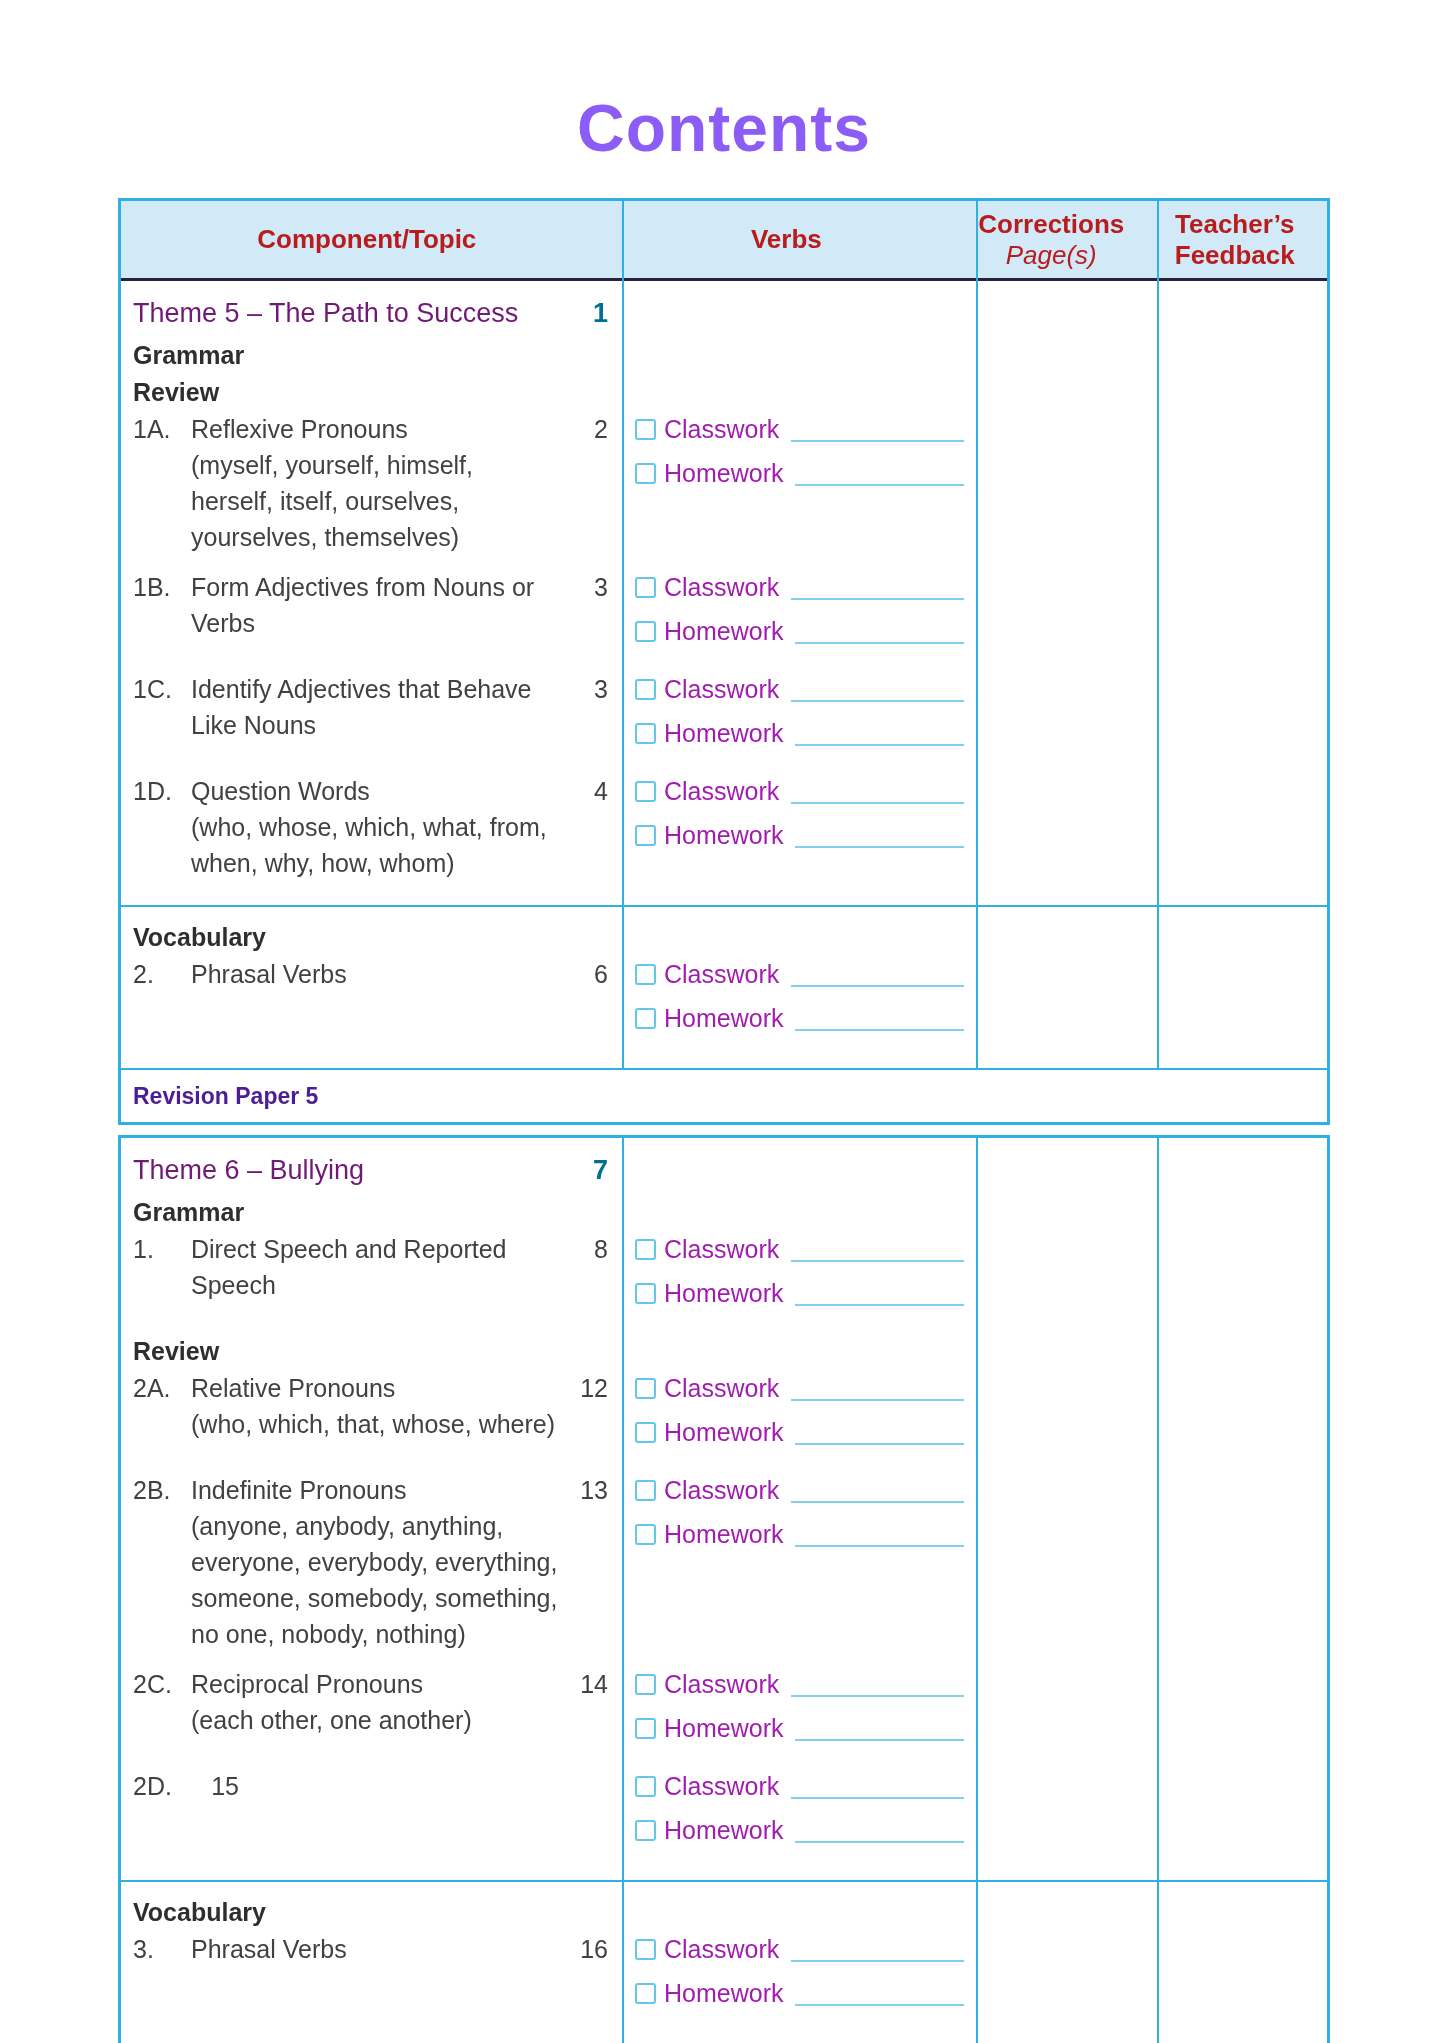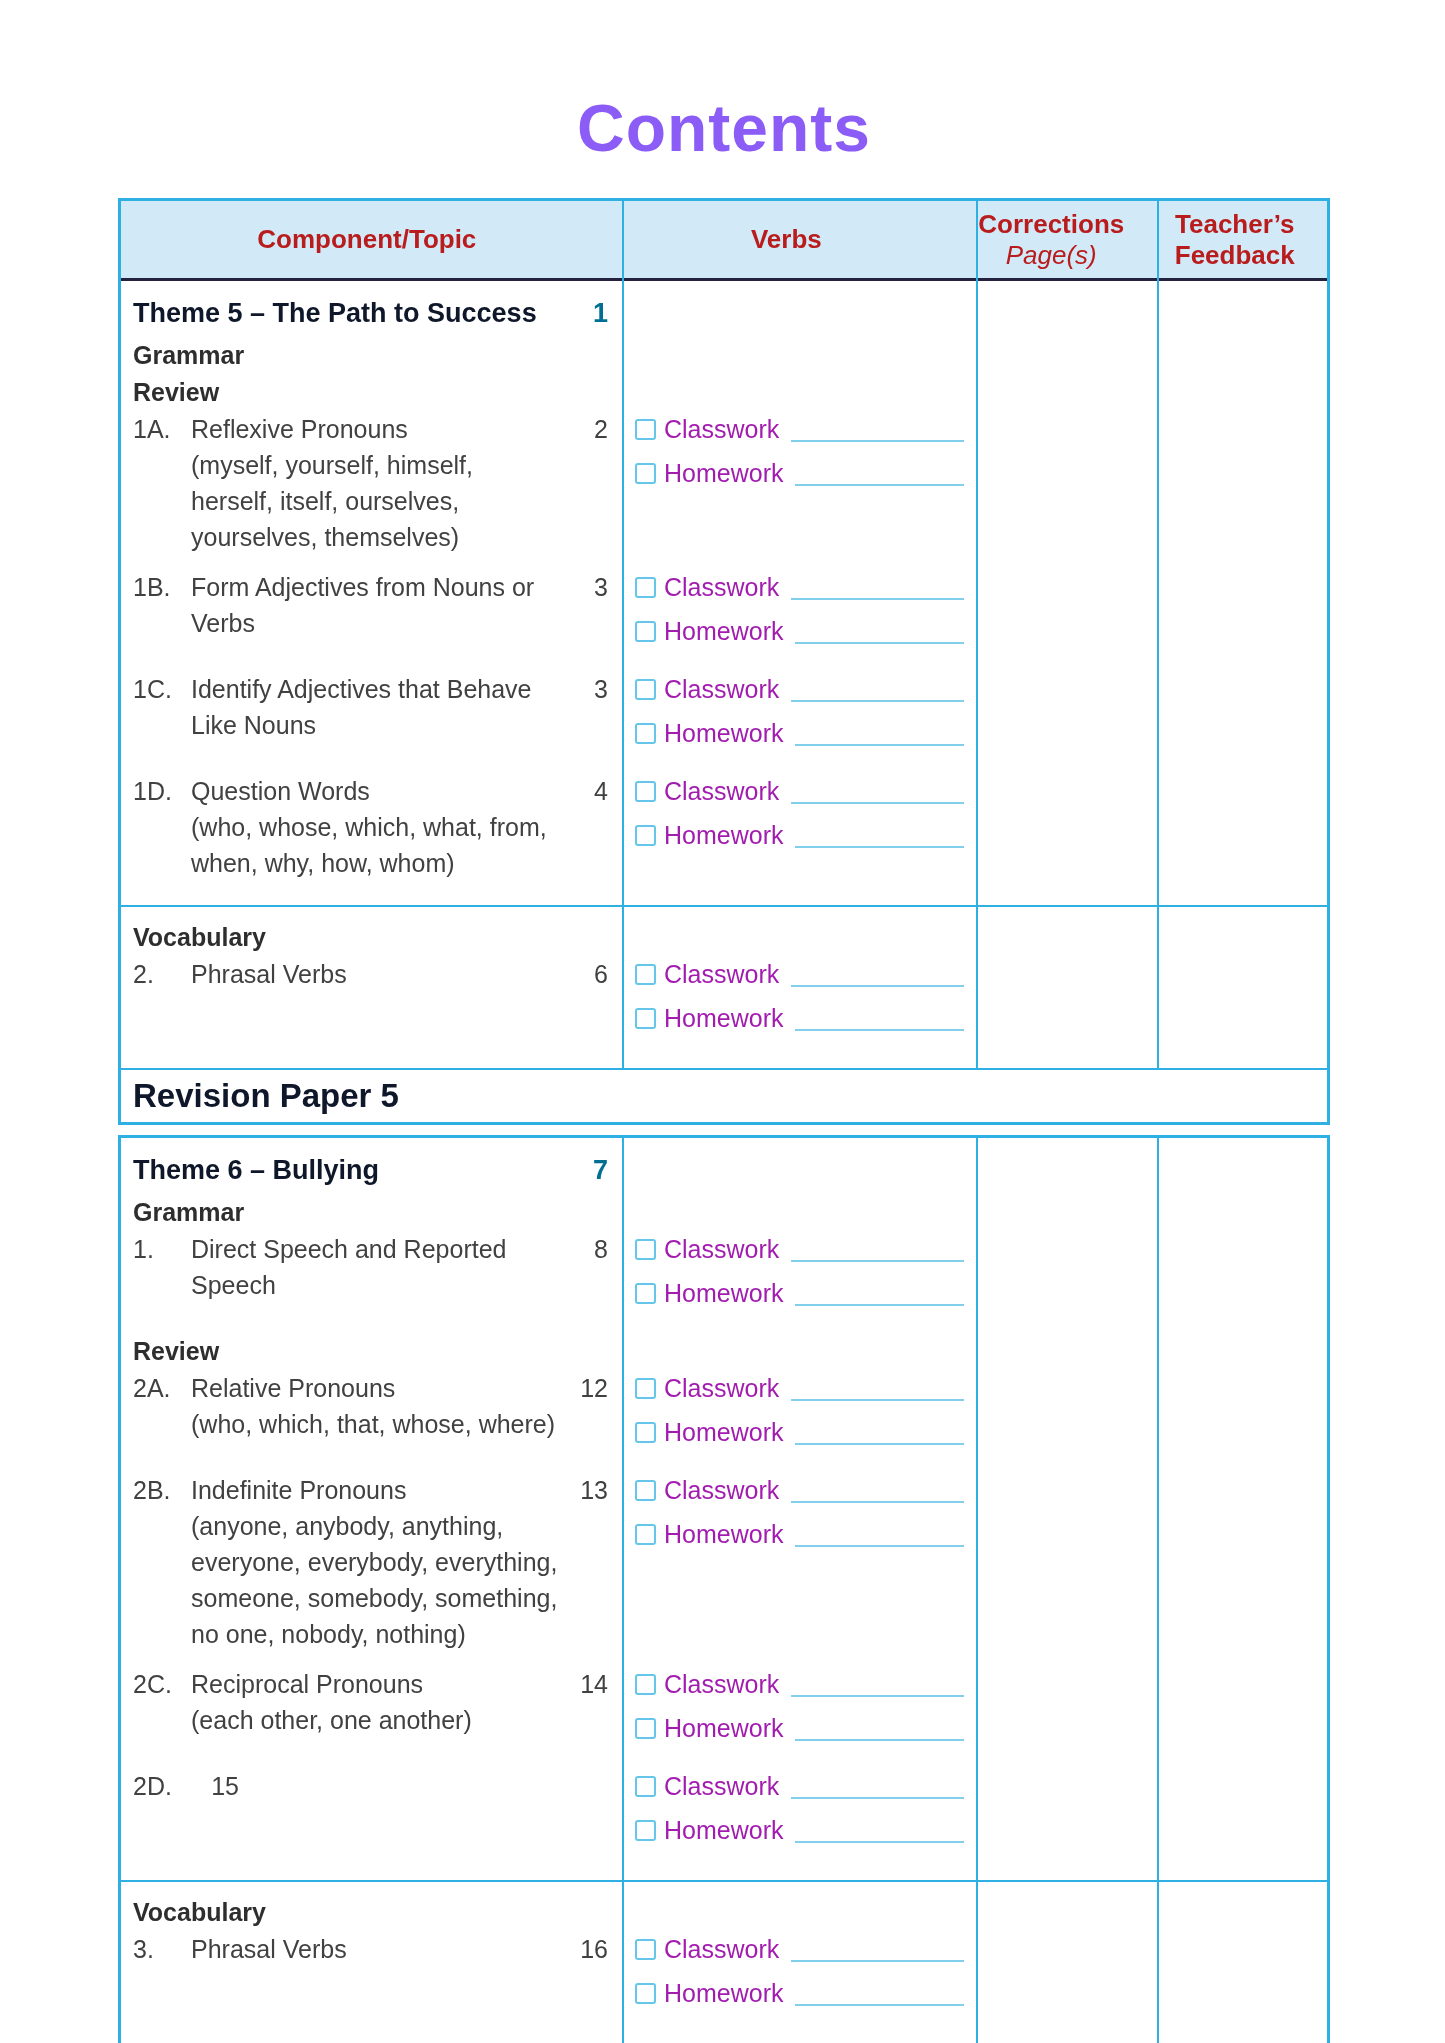--- a/index.html
+++ b/index.html
@@ -21,32 +21,32 @@
   .h-corr{width:186px;}
   .h-fb{width:188px;}
   .hl2{font-style:italic;font-weight:normal;}
   .block{padding:12px 0 10px;}
   .block-sep{border-top:2px solid #2fb0e3;}
   .item-row{display:flex;align-items:flex-start;margin-bottom:14px;}
   .row-theme{margin-bottom:4px;}
   .row-subhead{margin-bottom:0;}
   .t-cell{width:501px;display:flex;align-items:flex-start;padding:0 14px 0 12px;}
   .d-cell{width:354px;padding:0 10px 0 13px;}
-  .theme-label{flex:1;color:#0f172a;font-weight:bold;font-size:27px;line-height:40px;}
+  .theme-label{flex:1;color:#701a75;font-weight:normal;font-size:27px;line-height:40px;}
   .theme-page{width:48px;flex:0 0 auto;text-align:right;color:#006f94;font-weight:bold;font-size:27px;line-height:40px;}
   .subhead{font-weight:bold;color:#2e2e2e;font-size:25px;line-height:37px;}
   .inum{width:58px;flex:0 0 auto;font-size:25px;line-height:36px;}
   .ilabel{flex:1;}
   .imain,.isub{font-size:25px;line-height:36px;}
   .ipage{width:48px;flex:0 0 auto;text-align:right;font-size:25px;line-height:36px;}
   .date-row{display:flex;align-items:center;height:36px;margin-bottom:8px;}
   .checkbox{flex:0 0 auto;width:21px;height:21px;border:2px solid #66c6e9;border-radius:3px;background:#fdfeff;margin-right:8px;}
   .date-label{font-size:25px;margin-right:12px;white-space:nowrap;color:#a21caf;}
   .date-line{flex:1;height:25px;border-bottom:2px solid #82cfec;margin-right:2px;}
-  .revision-row{border-top:2px solid #2fb0e3;min-height:54px;display:flex;align-items:center;padding:4px 12px;color:#0f172a;font-weight:bold;font-size:33px;}
+  .revision-row{border-top:2px solid #2fb0e3;min-height:54px;display:flex;align-items:center;padding:4px 12px;color:#4c1d95;font-weight:bold;font-size:23px;}
 </style>
 </head>
 <body>
 
 <div class="page">
   <h1 class="title">Contents</h1>
   <div>
       <div class="toc-section">
         <div class="cols-area">
           <div class="vline vline-date"></div>

